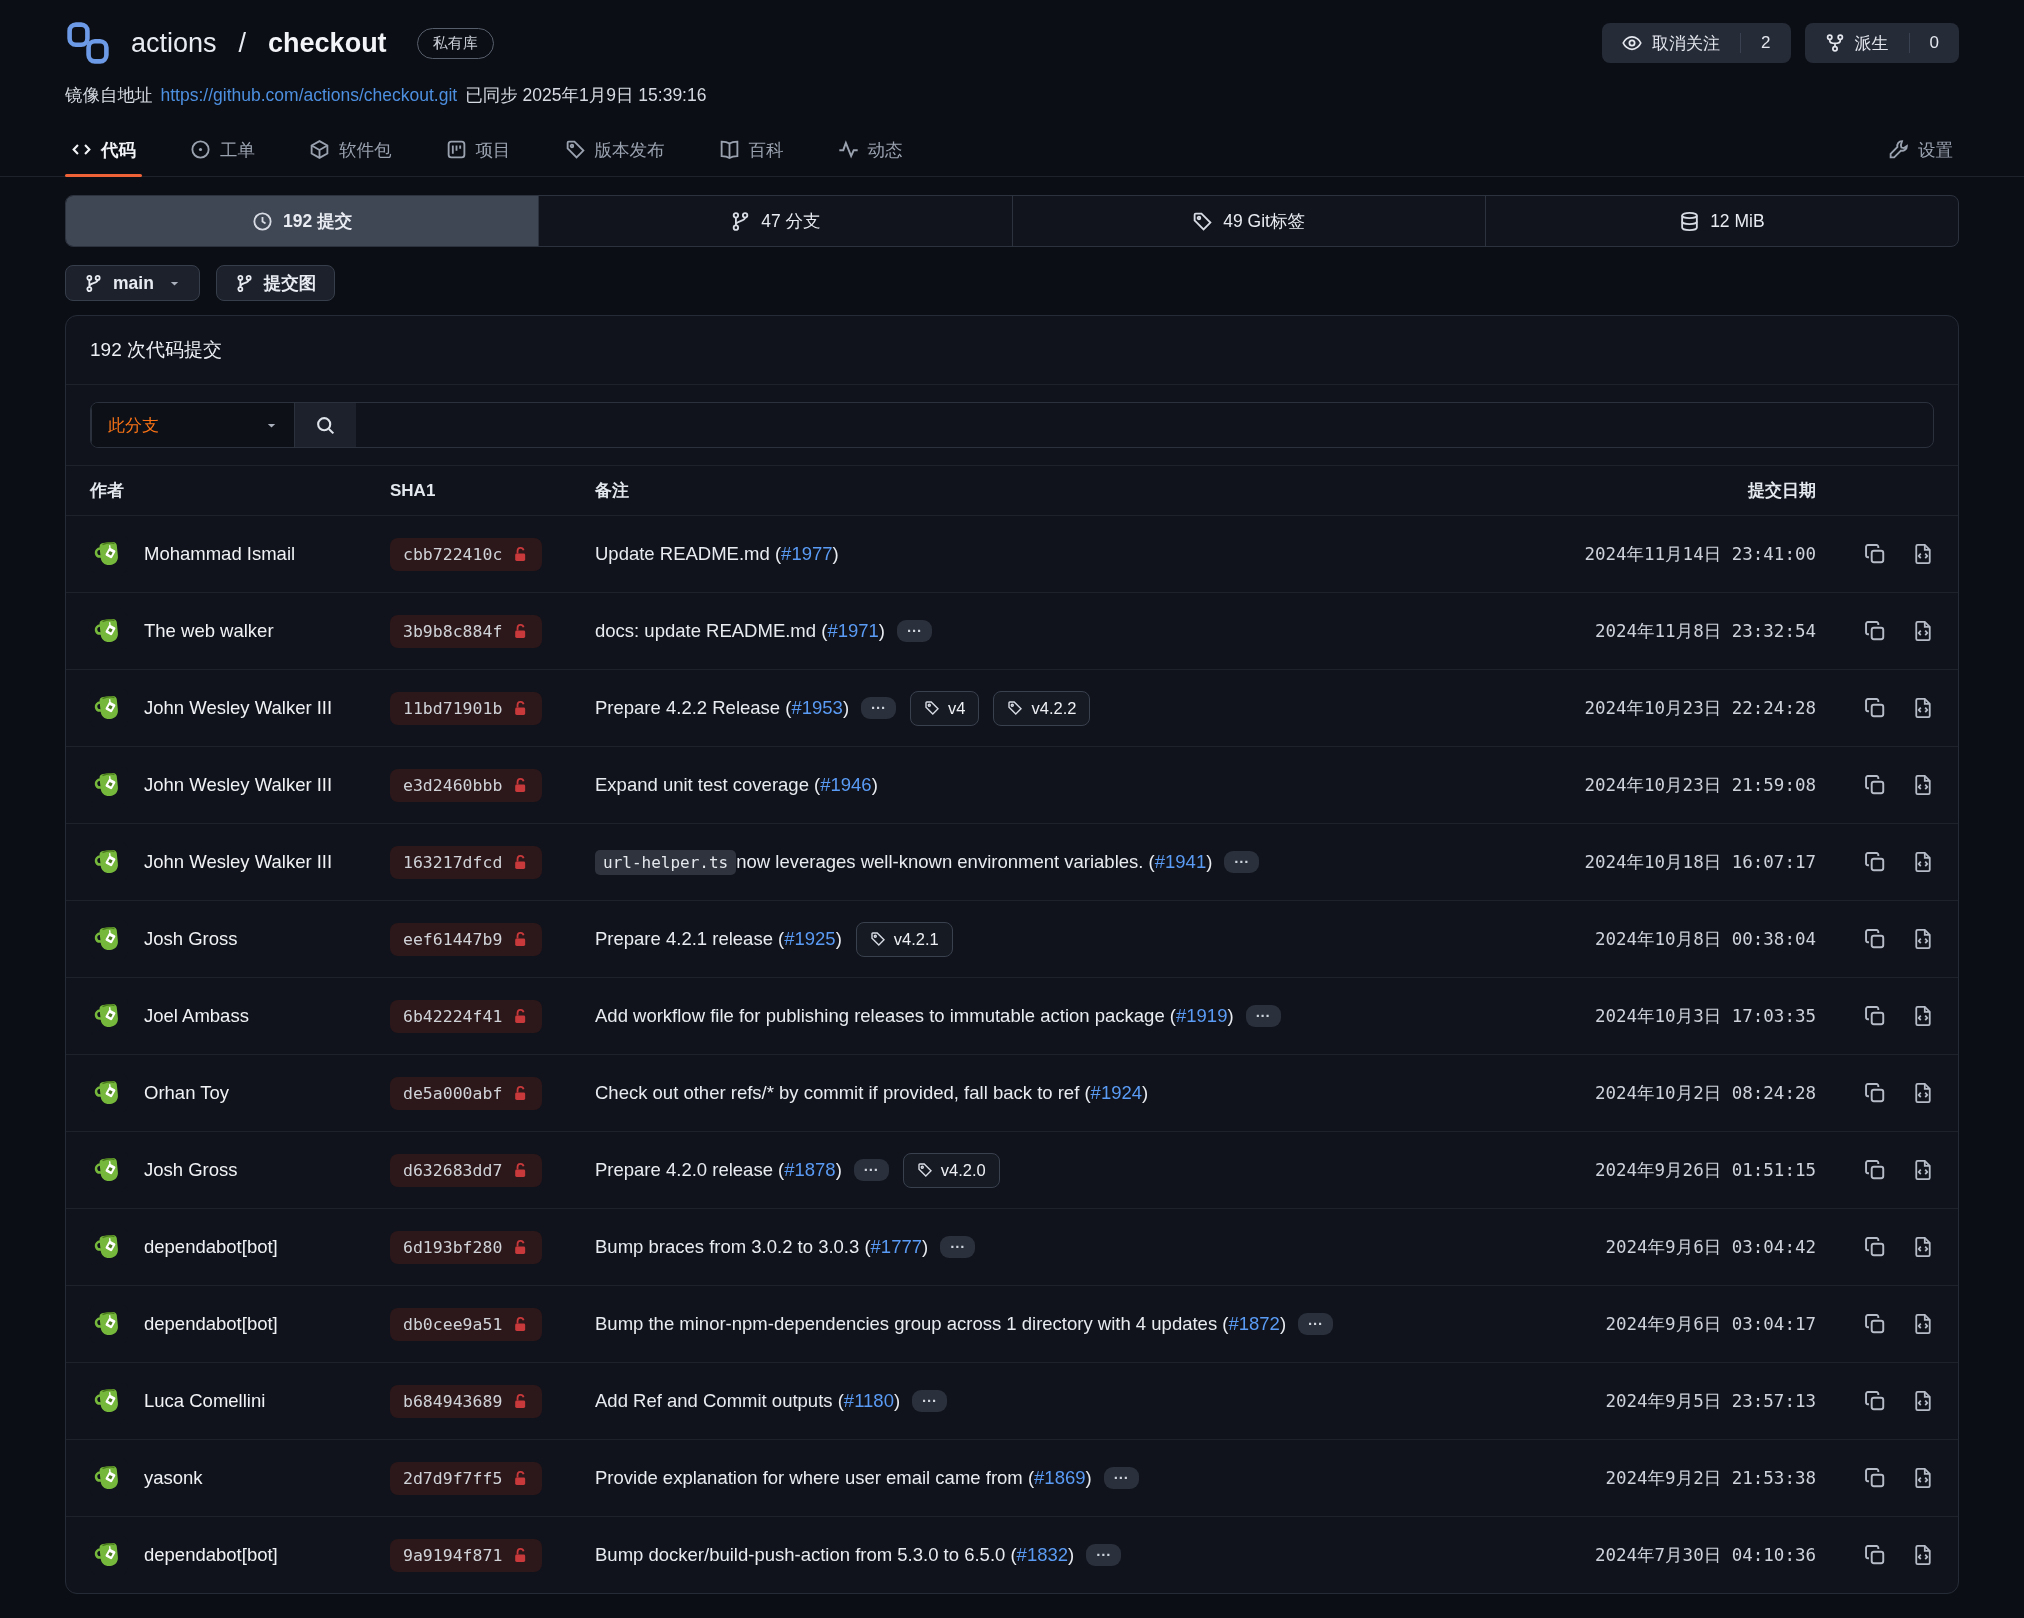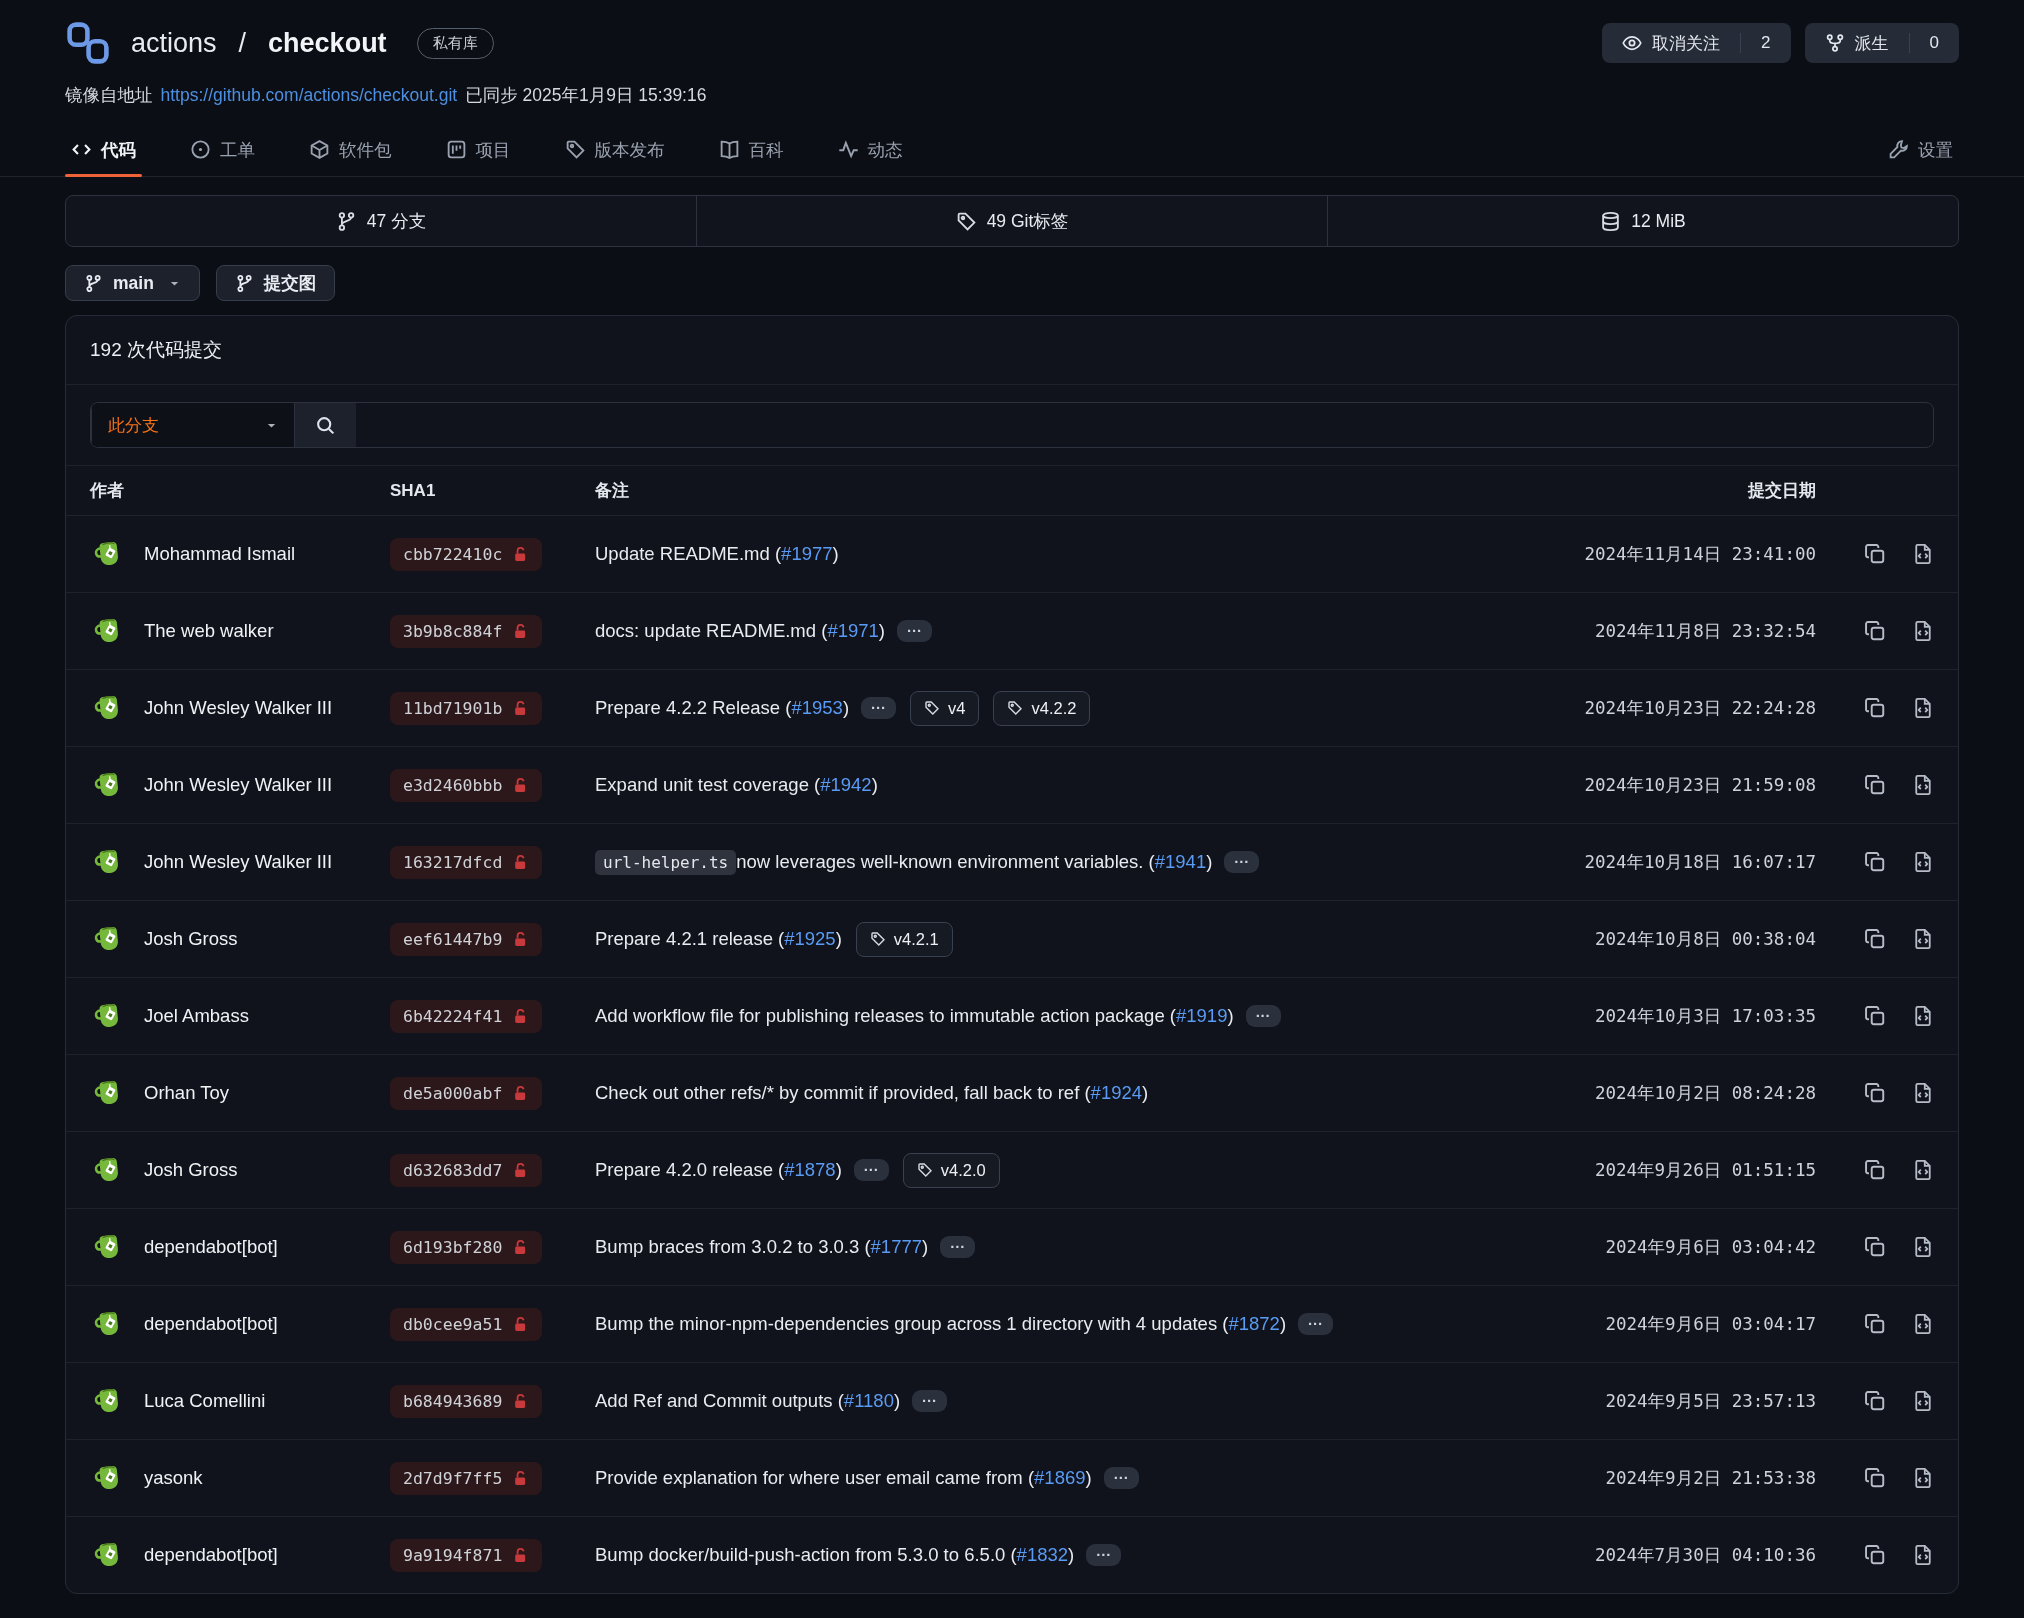--- a/index.html
+++ b/index.html
@@ -248,20 +248,27 @@
   </div>
   <div class="tab tab-settings">
     <svg viewBox="0 0 16 16" fill="none" stroke="currentColor" stroke-width="1.4">
         <path d="M10.7 1.6a3.6 3.6 0 0 0-3.5 4.5L2 11.3V14h2.7l5.2-5.2a3.6 3.6 0 0 0 4.5-3.5l-2.3 1.6-1.9-.4-.4-1.9z"></path>
       </svg>
     <span>设置</span>
   </div>
 </div>
 
 <div class="stats">
+  <div class="seg active">
+    <svg viewBox="0 0 16 16" fill="none" stroke="currentColor" stroke-width="1.4">
+        <circle cx="8" cy="8" r="6.2"></circle>
+        <path d="M8 4.6V8l2.3 1.5"></path>
+      </svg>
+    <span>192 提交</span>
+  </div>
   <div class="seg">
     <svg viewBox="0 0 16 16" fill="none" stroke="currentColor" stroke-width="1.4">
         <circle cx="4.5" cy="3.3" r="1.7"></circle>
         <circle cx="11.5" cy="3.3" r="1.7"></circle>
         <circle cx="4.5" cy="12.7" r="1.7"></circle>
         <path d="M4.5 5v6M11.5 5c0 3.2-7 2.3-7 5.5"></path>
       </svg>
     <span>47 分支</span>
   </div>
   <div class="seg">
@@ -492,21 +499,21 @@
     </div>
     <div class="col-sha">
       <a class="sha-pill" href="#">
         <span class="mono">e3d2460bbb</span>
         <svg viewBox="0 0 16 16">
           <path d="M5.2 7V4.6A2.9 2.9 0 0 1 10.9 4" fill="none" stroke="currentColor" stroke-width="1.7"></path>
           <rect x="3" y="7" width="9.4" height="7.2" rx="1.4" fill="currentColor"></rect>
         </svg>
       </a>
     </div>
-    <div class="col-msg msg">Expand unit test coverage (<a class="issue" href="#">#1942</a>)</div>
+    <div class="col-msg msg">Expand unit test coverage (<a class="issue" href="#">#1946</a>)</div>
     <div class="col-date date-cell mono">2024年10月23日 21:59:08</div>
     <div class="col-icons icons-cell">
       <button>
         <svg viewBox="0 0 16 16" fill="none" stroke="currentColor" stroke-width="1.4">
               <rect x="5.6" y="5.6" width="8.4" height="8.4" rx="1.6"></rect>
               <path d="M3.6 10.4H2.8a1.3 1.3 0 0 1-1.3-1.3V2.8a1.3 1.3 0 0 1 1.3-1.3h6.3a1.3 1.3 0 0 1 1.3 1.3v.8"></path>
             </svg>
       </button>
       <button>
         <svg viewBox="0 0 16 16" fill="none" stroke="currentColor" stroke-width="1.3">

